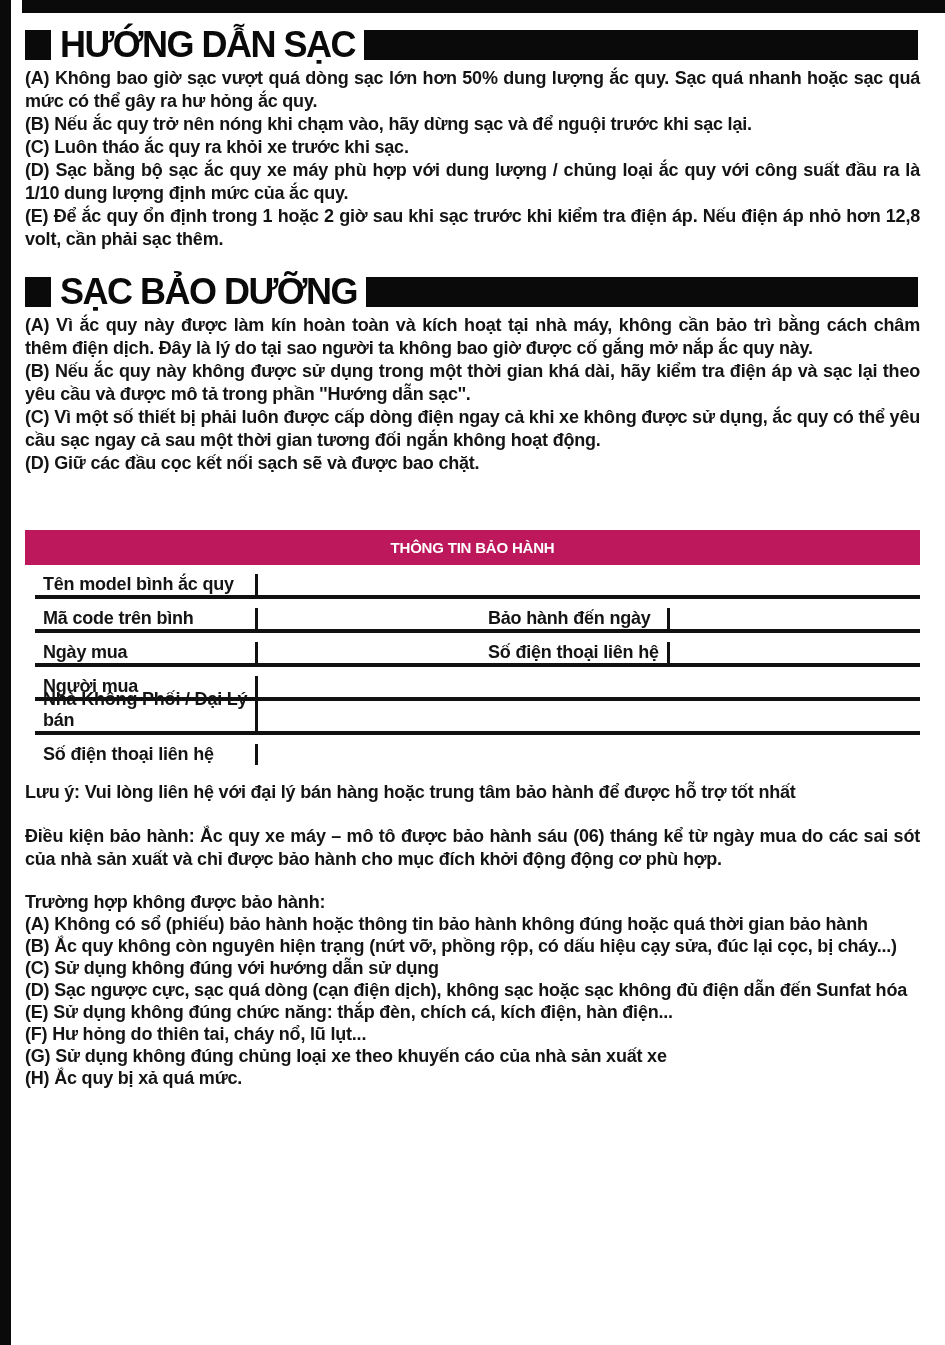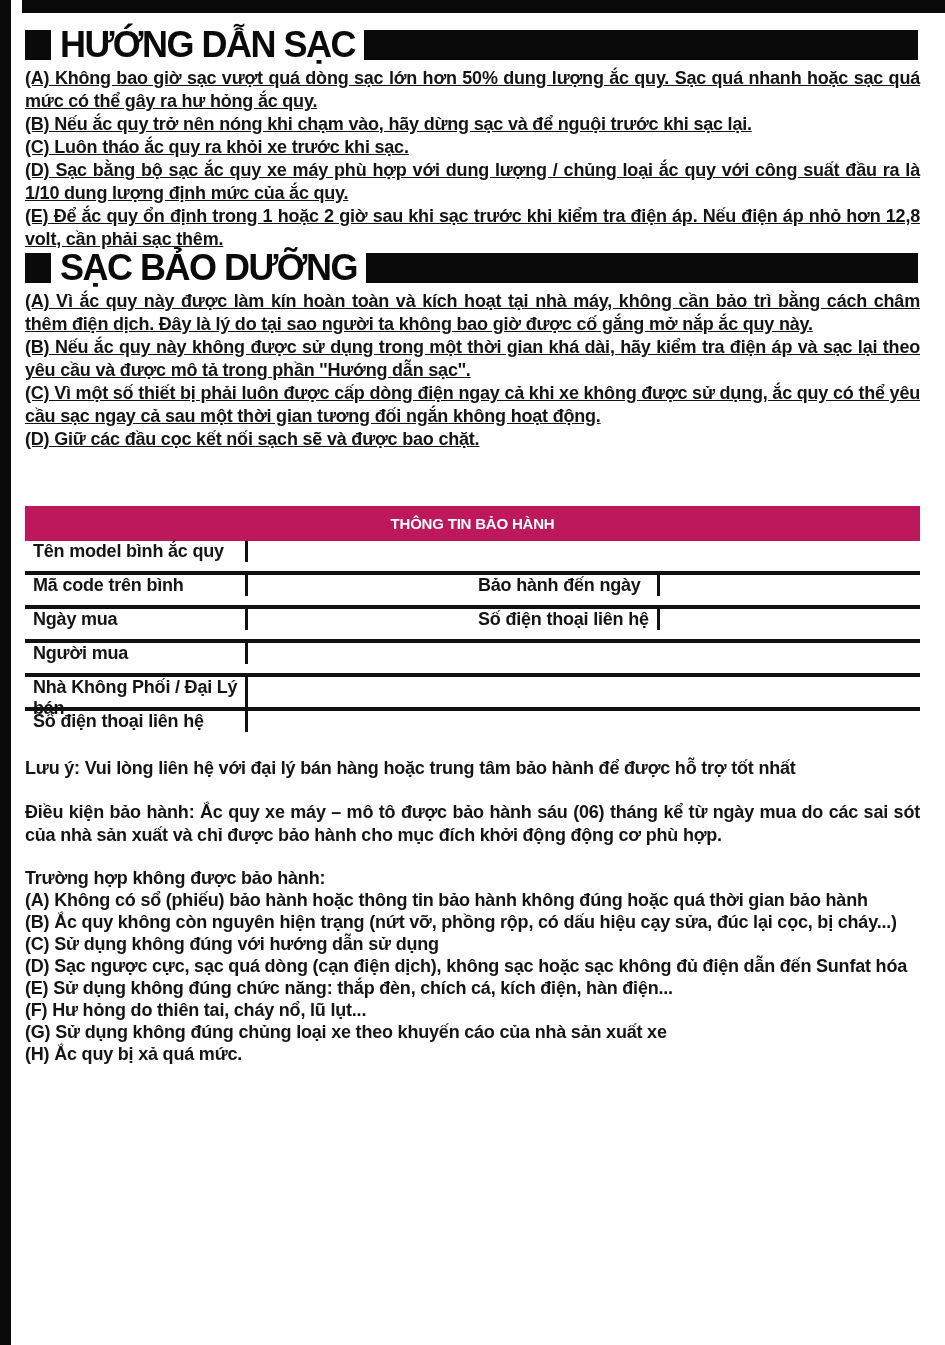--- a/index.html
+++ b/index.html
@@ -11,35 +11,35 @@
     font-family:"Liberation Sans",sans-serif;
     font-weight:bold;
     color:#141414;
   }
   .edge-left{position:absolute;left:0;top:0;width:11px;height:1345px;background:#0a0a0a;}
   .edge-top{position:absolute;left:22px;top:0;width:923px;height:13px;background:#0a0a0a;}
   .content{position:absolute;left:25px;top:20px;width:895px;}
 
   .sec-header{display:flex;align-items:center;gap:9px;height:34px;}
   .sec-header.first{margin-top:8px;}
-  .sec-header.second{}
+  .sec-header.second{margin-top:24px;}
   .sec-square{width:26px;height:30px;background:#0a0a0a;flex:0 0 auto;}
   .sec-title{font-size:36px;letter-spacing:-1.5px;line-height:34px;white-space:nowrap;color:#0a0a0a;}
   .sec-bar{flex:1 1 auto;height:30px;background:#0a0a0a;margin-right:2px;}
 
   .paras{margin-top:5px;}
-  .para{font-size:18px;line-height:23px;letter-spacing:-0.2px;text-align:justify;margin:0;text-decoration:underline;}
+  .para{font-size:18px;line-height:23px;letter-spacing:-0.2px;text-align:justify;margin:0;}
 
   .red-bar{
     margin-top:55px;height:35px;background:#be185d;
     display:flex;align-items:center;justify-content:center;
     color:#ffffff;font-size:15px;letter-spacing:-0.2px;
   }
   .wtable{width:100%;}
-  .trow{display:flex;align-items:flex-start;height:30px;border-bottom:4px solid #111111;}
+  .trow{display:flex;align-items:flex-end;height:30px;border-bottom:4px solid #111111;margin-left:10px;}
   .trow.last{border-bottom:none;}
   .cell{box-sizing:border-box;display:flex;align-items:center;font-size:18px;letter-spacing:-0.2px;}
   .c-label{width:223px;border-right:3px solid #111111;padding-left:8px;}
   .c-val1{width:222px;border-right:3px solid #111111;}
   .c-label2{width:190px;border-right:3px solid #111111;padding-left:8px;}
   .c-val2{flex:1;border-right:3px solid #111111;}
   .c-valwide{flex:1;}
 
   .note1{margin-top:17px;font-size:18px;letter-spacing:-0.2px;}
   .note2{margin-top:22px;font-size:18px;line-height:23px;letter-spacing:-0.2px;text-align:justify;}

